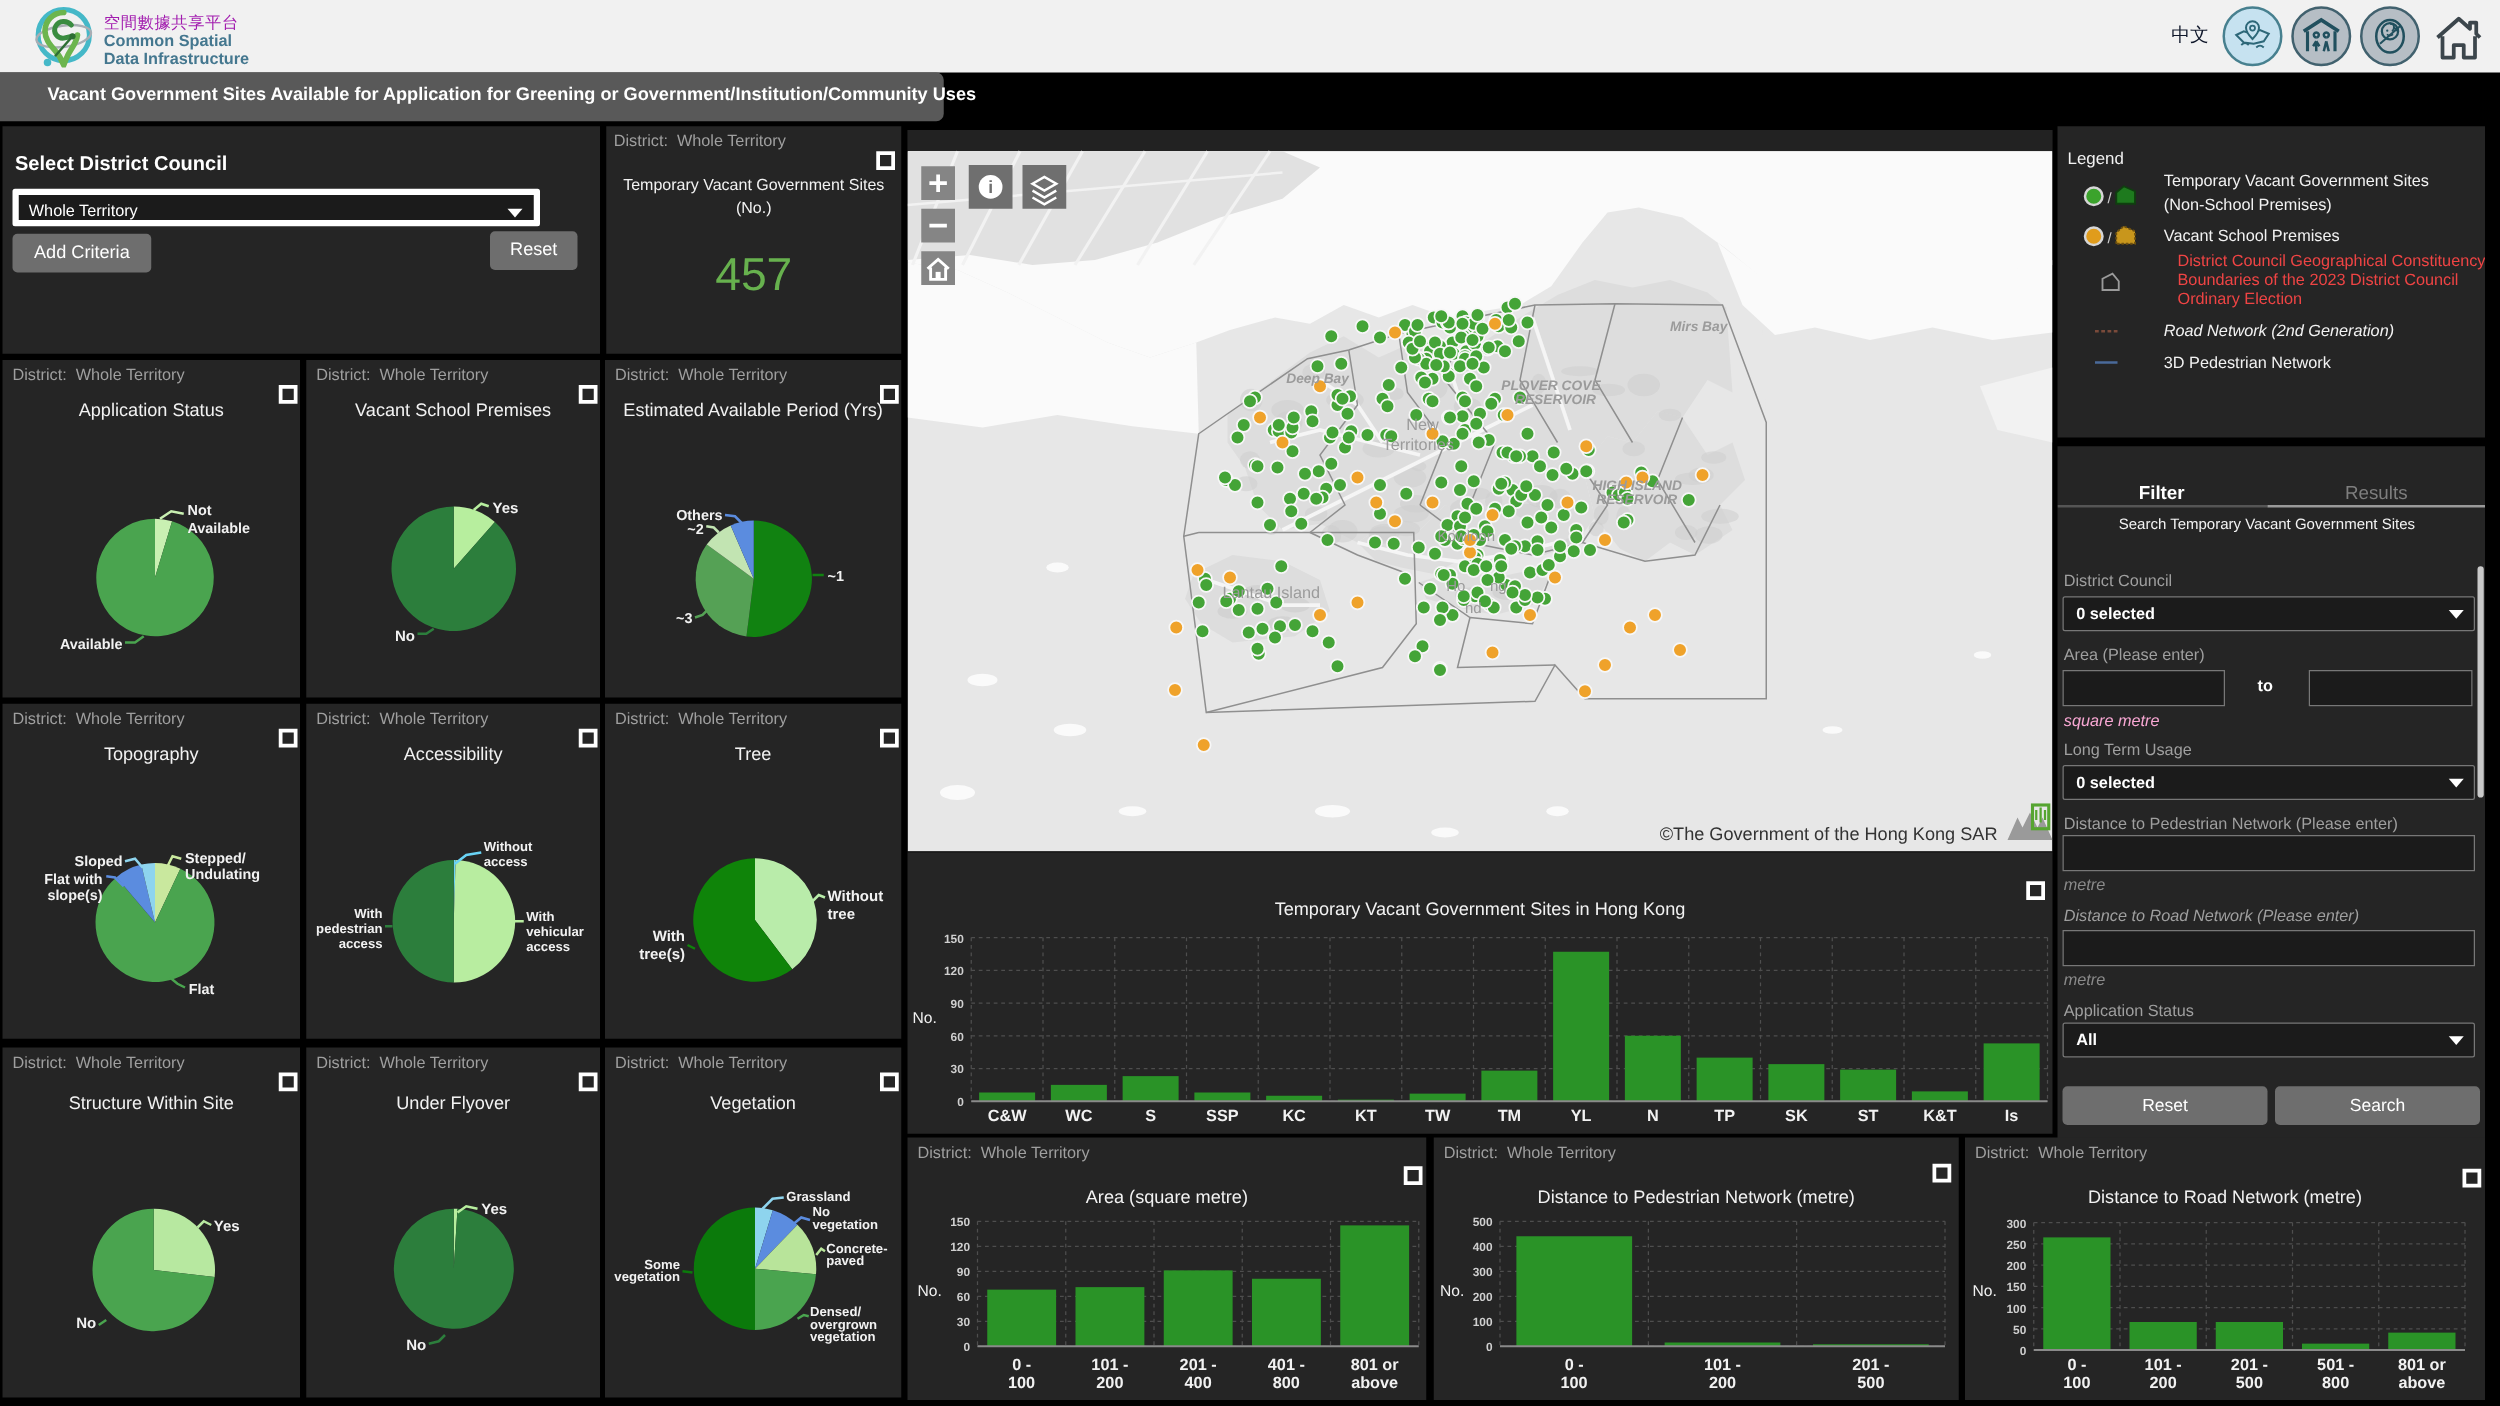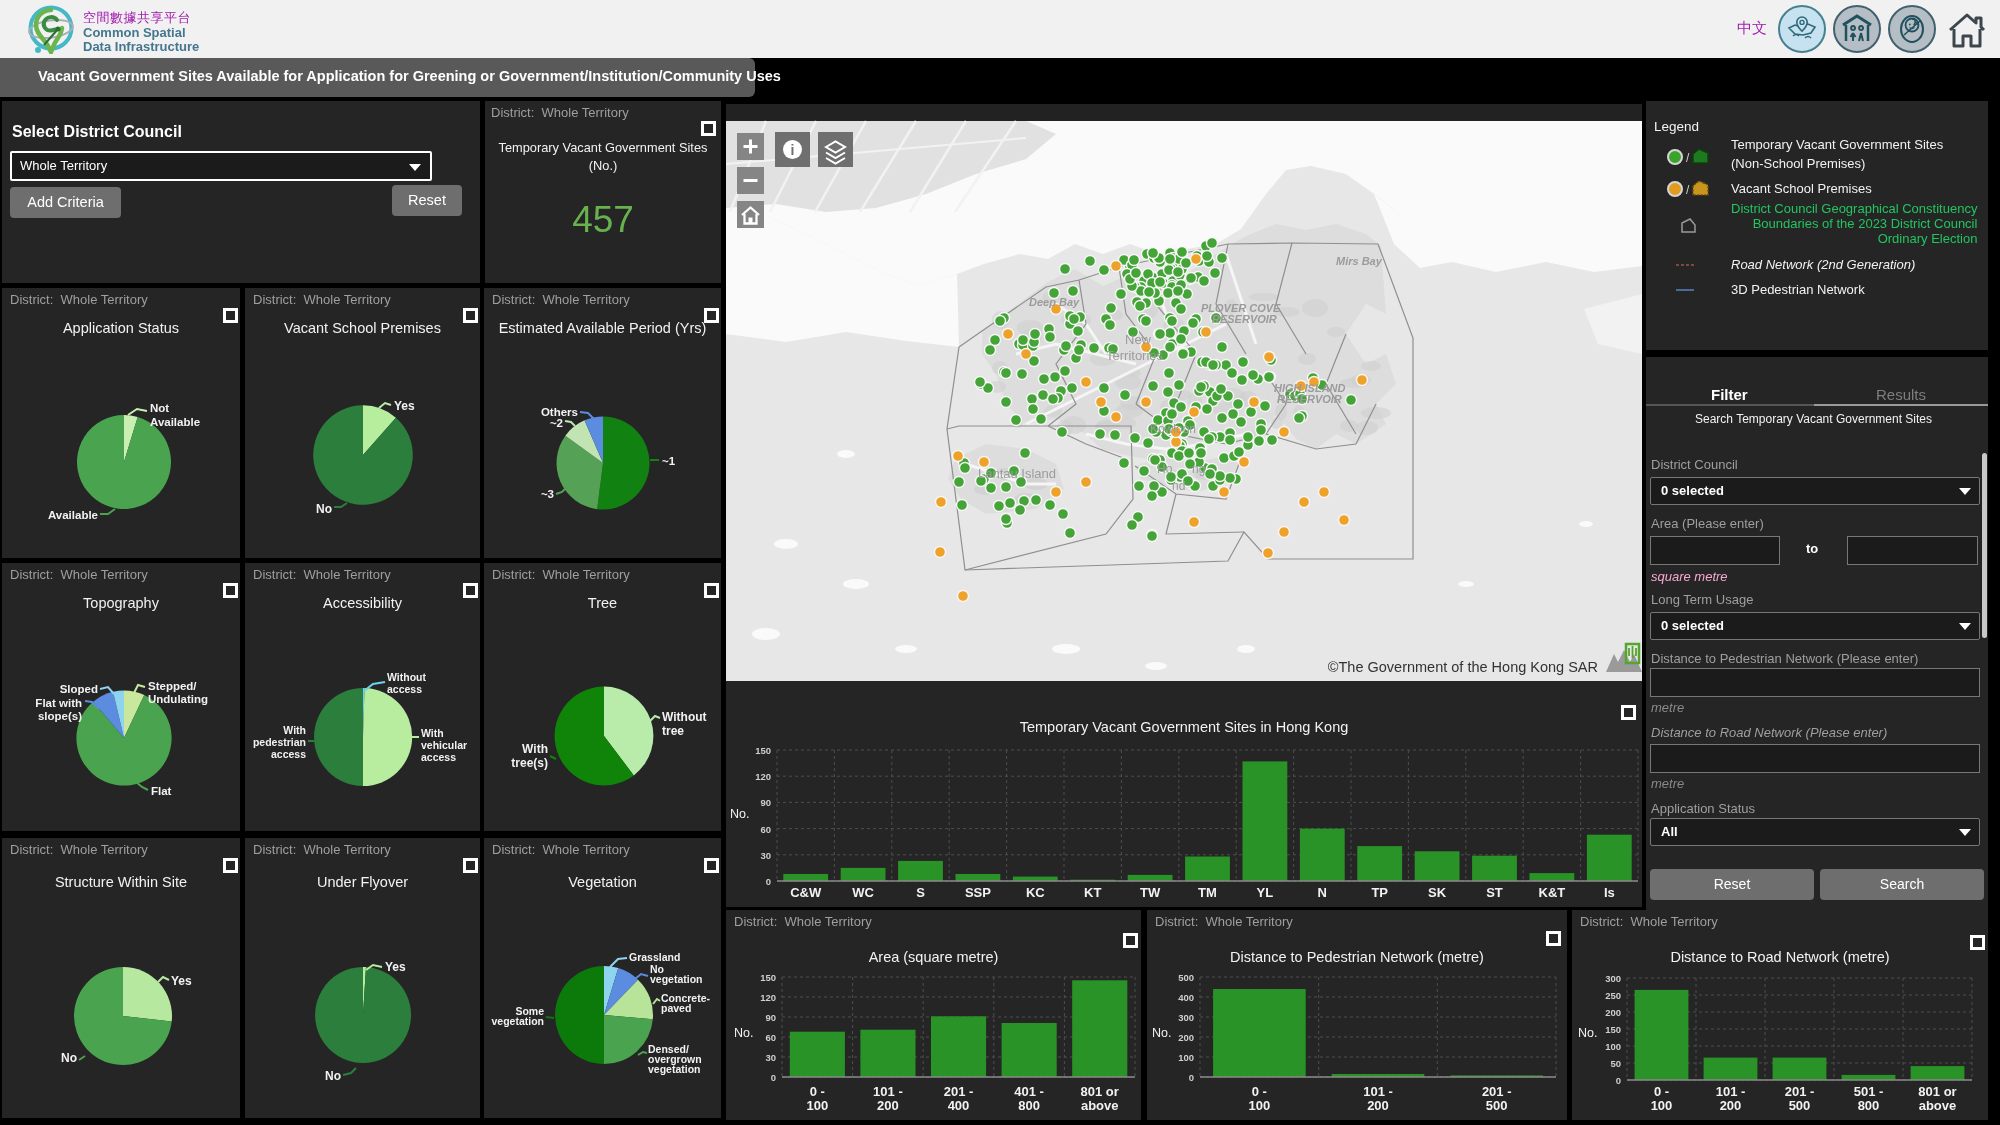--- a/index.html
+++ b/index.html
@@ -10,21 +10,21 @@
     <circle cx="23" cy="26" r="20.5" fill="none" stroke="#45b8c8" stroke-width="4"></circle>
     <ellipse cx="23" cy="27" rx="22" ry="8.5" fill="none" stroke="#a9aeb4" stroke-width="2" transform="rotate(-8 23 27)"></ellipse>
     <path d="M23 8 C14 8 8 15 8 23 C8 33 18 38 21 46 L23 50 L25 45 C28 37 33 34 34 26" fill="none" stroke="#6cb54e" stroke-width="4.5" stroke-linecap="round"></path>
     <path d="M29 18 C26 14 19 14 16.5 19 C14 24 18 29 23 28.5 L30 27" fill="none" stroke="#3a8c40" stroke-width="4" stroke-linecap="round"></path>
     <circle cx="30" cy="27" r="2.5" fill="#2e6e34"></circle>
       <circle cx="10" cy="48" r="3" fill="#45b8c8"></circle>
     <path d="M30 27 L16 43" stroke="#2e6e34" stroke-width="2"></path>
   </svg>
   <div style="position:absolute;left:83px;top:9px;color:#a21caf;font-size:13px;letter-spacing:0.5px;white-space:nowrap;">空間數據共享平台</div>
   <div style="position:absolute;left:83px;top:26px;color:#44778f;font-size:13px;font-weight:bold;line-height:14px;white-space:nowrap;">Common Spatial<br>Data Infrastructure</div>
-  <div style="position:absolute;left:1737px;top:19px;color:#a21caf;font-size:15px;font-family:Liberation Mono, monospace;">中文</div>
+  <div style="position:absolute;left:1737px;top:19px;color:#0f172a;font-size:15px;font-family:Liberation Mono, monospace;">中文</div>
   <div style="position:absolute;left:1778px;top:5px;width:48px;height:48px;border-radius:50%;background:#c6e2f0;border:2px solid #47808f;"></div>
   <svg width="30" height="30" style="position:absolute;left:1787px;top:14px" viewBox="0 0 30 30">
     <path d="M2 14 L8 11 L14 13 L21 10 L28 13 L24 19 L16 21 L8 20 Z" fill="none" stroke="#2e6879" stroke-width="1.6"></path>
     <path d="M15 3 a5.2 5.2 0 0 1 5.2 5.2 c0 3.8-5.2 9-5.2 9 s-5.2-5.2-5.2-9 A5.2 5.2 0 0 1 15 3 Z" fill="#c6e2f0" stroke="#2e6879" stroke-width="1.6"></path>
     <circle cx="15" cy="8.4" r="2" fill="none" stroke="#2e6879" stroke-width="1.4"></circle>
     <path d="M6 22 q3 -3 6 0 M18 24 q3 -3 6 0" fill="none" stroke="#2e6879" stroke-width="1.5"></path>
   </svg>
   <div style="position:absolute;left:1833px;top:5px;width:48px;height:48px;border-radius:50%;background:#b6bec5;border:2px solid #41616e;"></div>
   <svg width="34" height="34" style="position:absolute;left:1840px;top:12px" viewBox="0 0 34 34">
     <path d="M3 13 L17 4 L31 13" fill="none" stroke="#21505e" stroke-width="3"></path>
@@ -45,21 +45,21 @@
   <svg width="42" height="40" style="position:absolute;left:1946px;top:10px" viewBox="0 0 42 40">
     <path d="M4 20 L21 5 L30 13 L30 8 L35 8 L35 17 L38 20 M8 19 L8 36 L17 36 L17 26 L25 26 L25 36 L34 36 L34 19" fill="none" stroke="#3c464c" stroke-width="3" stroke-linejoin="round"></path>
   </svg>
 </div>
 <div style="position:absolute;left:0;top:58px;width:755px;height:39px;background:#595959;border-radius:0 6px 6px 0;">
   <div style="position:absolute;left:38px;top:10px;color:#fff;font-size:14.5px;font-weight:bold;white-space:nowrap;">Vacant Government Sites Available for Application for Greening or Government/Institution/Community Uses</div>
 </div>
 
 <div style="position:absolute;left:2px;top:101px;width:478px;height:182px;background:#252525;overflow:hidden;">
 <div style="position:absolute;left:10px;top:22px;color:#fff;font-size:16px;font-weight:bold;">Select District Council</div>
-<div style="position:absolute;left:8px;top:50px;width:422px;height:30px;background:#1b1b1b;border:2px solid #ffffff;border-radius:2px;">
+<div style="position:absolute;left:8px;top:50px;width:422px;height:30px;background:#1b1b1b;border:5px solid #ffffff;border-radius:2px;">
   <div style="position:absolute;left:8px;top:5px;color:#fff;font-size:13px;">Whole Territory</div>
   <div style="position:absolute;right:9px;top:11px;width:0;height:0;border-left:6px solid transparent;border-right:6px solid transparent;border-top:7px solid #fff;"></div>
 </div>
 <div style="position:absolute;left:8px;top:86px;width:111px;height:31px;background:#6e6e6e;border-radius:4px;color:#fff;font-size:14.5px;text-align:center;line-height:31px;">Add Criteria</div>
 <div style="position:absolute;left:390px;top:84px;width:70px;height:31px;background:#6e6e6e;border-radius:4px;color:#fff;font-size:14.5px;text-align:center;line-height:31px;">Reset</div>
 </div>
 <div style="position:absolute;left:485px;top:101px;width:236px;height:182px;background:#252525;overflow:hidden;">
     <div style="position:absolute;left:6px;top:4px;font-size:13px;color:#9f9f9f;white-space:nowrap;">District:&nbsp; Whole Territory</div>
     <div style="position:absolute;left:216px;top:20px;width:15px;height:15px;border:3px solid #fff;"></div>
     <div style="position:absolute;left:0px;top:38px;width:236px;text-align:center;color:#f2f2f2;font-size:12.8px;line-height:18px;white-space:nowrap;">Temporary Vacant Government Sites<br>(No.)</div>
@@ -685,21 +685,21 @@
   <path d="M47,62 L47,53 L53,48 L62,52 L62,62 Z" fill="#1e7a1e" stroke="#0f3f0f" stroke-width="1.5"></path>
   <circle cx="29" cy="88" r="7" fill="#e09c1c" stroke="#d6d6d6" stroke-width="2"></circle>
   <text x="40" y="93" font-size="12" fill="#cfcfcf">/</text>
   <path d="M47,94 L47,85 L53,80 L62,84 L62,94 Z" fill="#c8961c" stroke="#6e500e" stroke-width="1.5" stroke-dasharray="2,1.5"></path>
   <path d="M36,131 L36,122 L44,118 L49,124 L49,131 Z" fill="none" stroke="#9a9a9a" stroke-width="1.5"></path>
   <path d="M30,164 h18" stroke="#7a4a3a" stroke-width="2" stroke-dasharray="3,2"></path>
   <path d="M30,189 h18" stroke="#4a6a9a" stroke-width="2"></path>
 </svg>
 <div style="position:absolute;left:85px;top:34px;color:#f2f2f2;font-size:13px;line-height:19px;white-space:nowrap;">Temporary Vacant Government Sites<br>(Non-School Premises)</div>
 <div style="position:absolute;left:85px;top:80px;color:#f2f2f2;font-size:13px;white-space:nowrap;">Vacant School Premises</div>
-<div style="position:absolute;left:85px;top:101px;color:#22c55e;font-size:13px;line-height:14.8px;white-space:nowrap;text-align:right;">District Council Geographical Constituency<br>Boundaries of the 2023 District Council<br>Ordinary Election</div>
+<div style="position:absolute;left:96px;top:101px;color:#ef4444;font-size:13px;line-height:14.8px;white-space:nowrap;">District Council Geographical Constituency<br>Boundaries of the 2023 District Council<br>Ordinary Election</div>
 <div style="position:absolute;left:85px;top:156px;color:#f2f2f2;font-size:13px;white-space:nowrap;font-style:italic;">Road Network (2nd Generation)</div>
 <div style="position:absolute;left:85px;top:181px;color:#f2f2f2;font-size:13px;white-space:nowrap;">3D Pedestrian Network</div>
 </div>
 <div style="position:absolute;left:1646px;top:357px;width:342px;height:656px;background:#252525;overflow:hidden;">
 <div style="position:absolute;left:65px;top:29px;color:#fff;font-size:15px;font-weight:bold;">Filter</div>
 <div style="position:absolute;left:230px;top:29px;color:#7e7e7e;font-size:15px;">Results</div>
 <div style="position:absolute;left:0px;top:47px;width:168px;height:2px;background:#555;"></div>
 <div style="position:absolute;left:168px;top:47px;width:174px;height:2px;background:#9a9a9a;"></div>
 <div style="position:absolute;left:0px;top:55px;width:335px;text-align:center;color:#f2f2f2;font-size:12px;white-space:nowrap;">Search Temporary Vacant Government Sites</div>
 <div class="lbl" style="left:5px;top:100px;">District Council</div>

